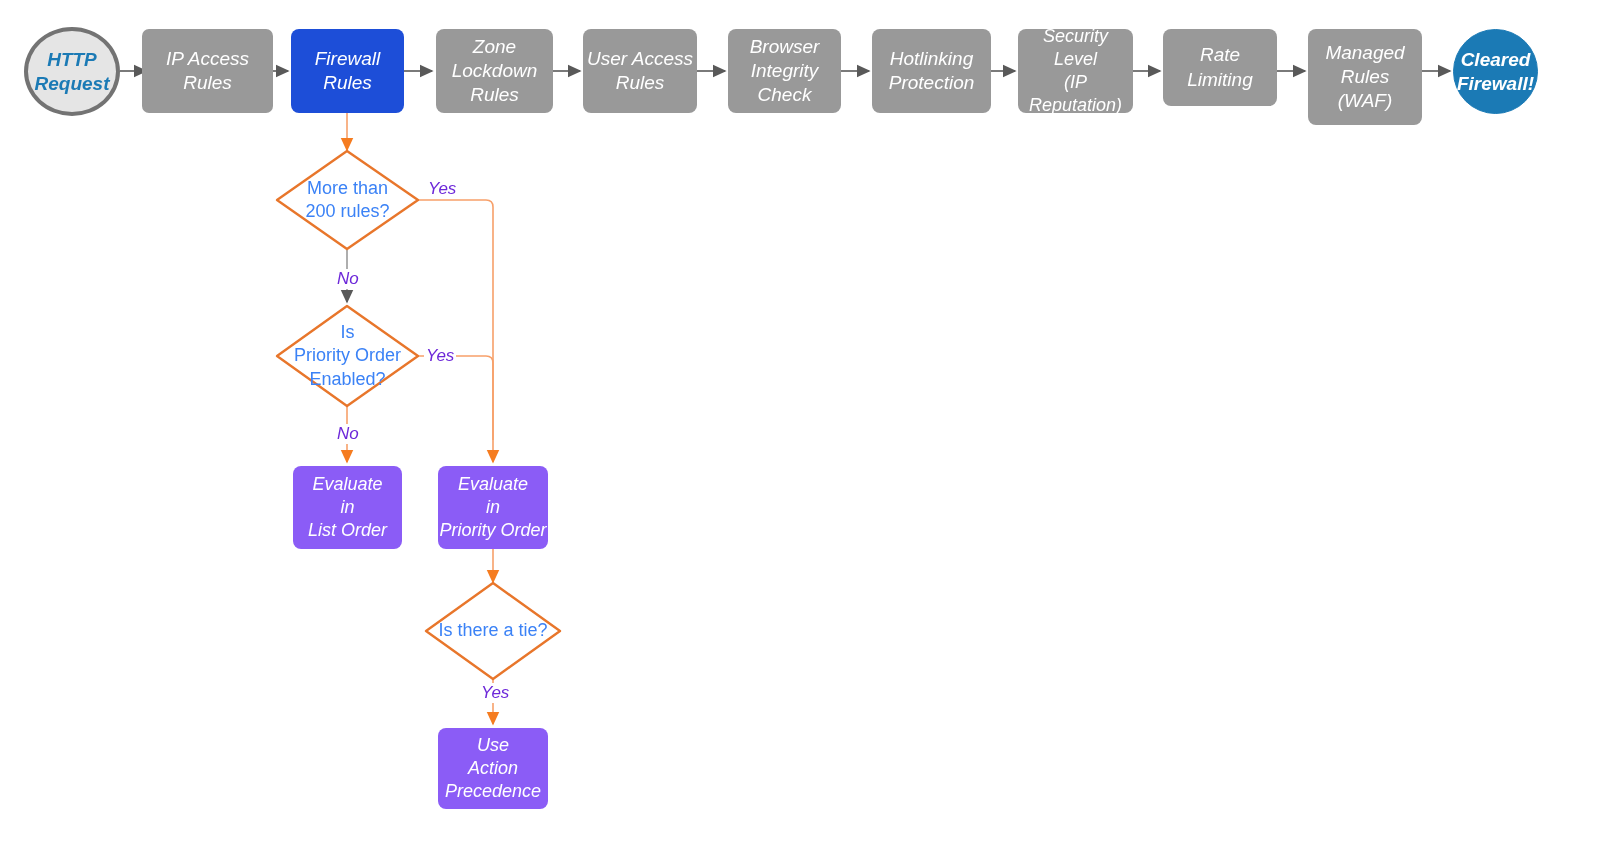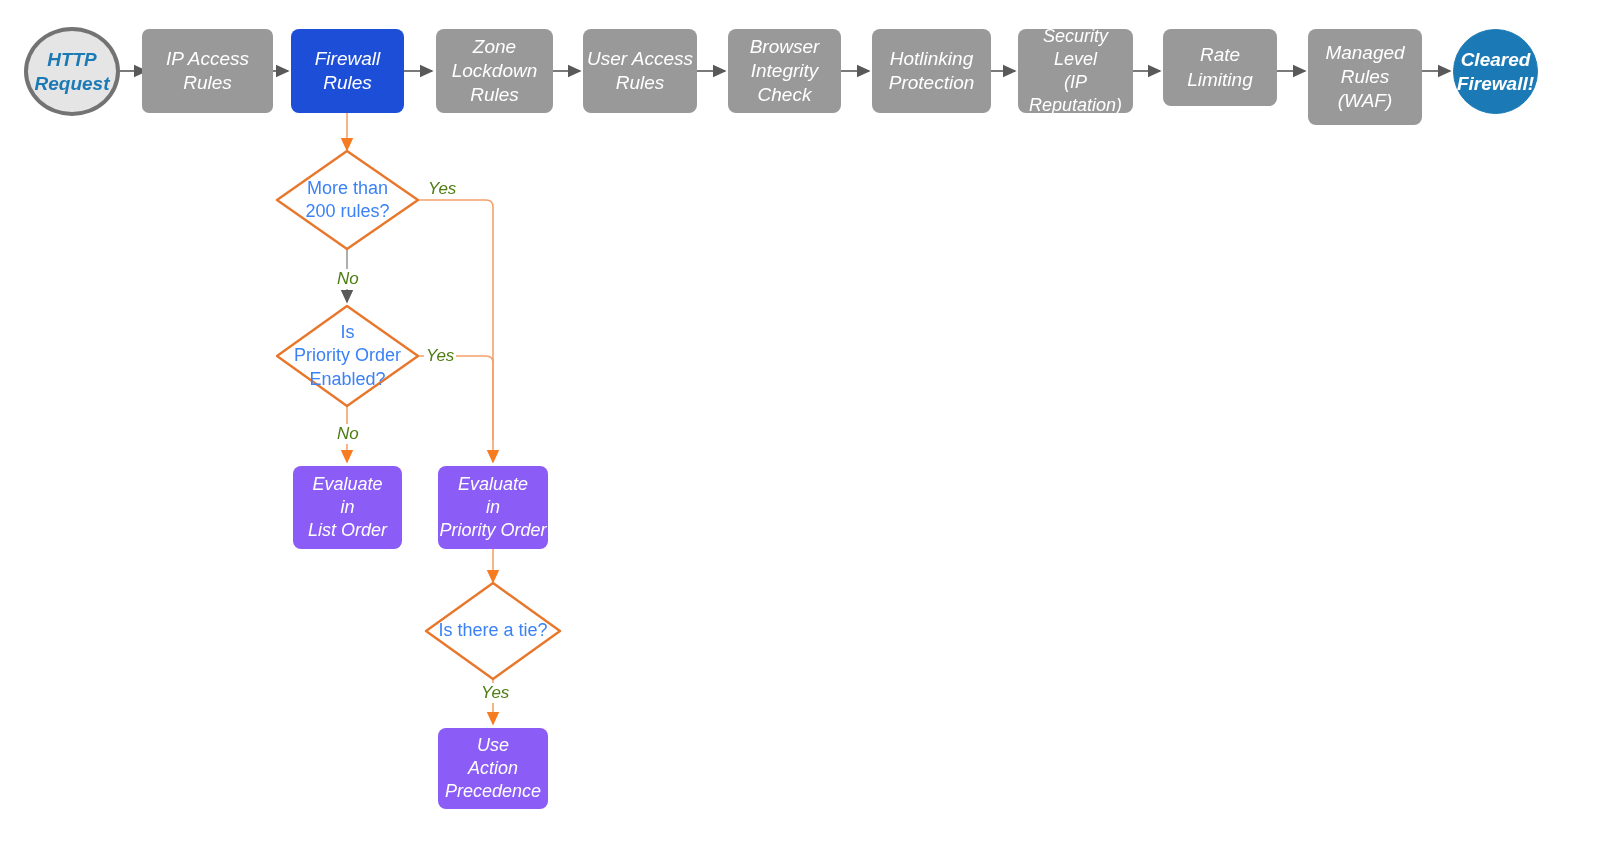--- a/index.html
+++ b/index.html
@@ -41,21 +41,21 @@
     font-size:18px;
     line-height:1.3;
   }
   .diamond .dlabel{position:relative;z-index:2;}
 
   
   .edge-label{
     position:absolute;
     font-size:17px;
     font-style:italic;
-    color:#4d7c0f;
+    color:#6d28d9;
     white-space:nowrap;
     background:#ffffff;
     padding:0 2px;
   }
 </style>
 </head>
 <body>
 
 <div id="canvas">
 

